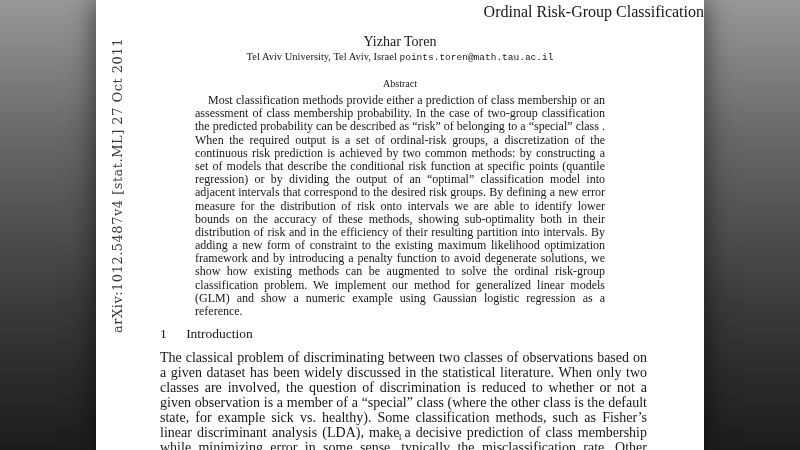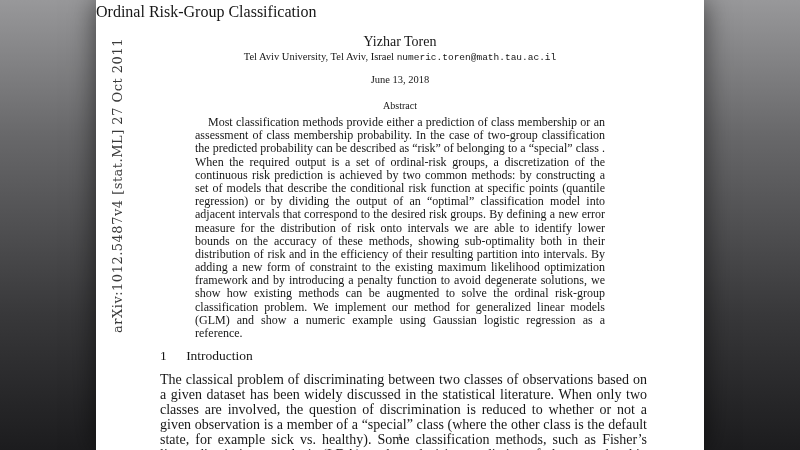--- a/index.html
+++ b/index.html
@@ -34,21 +34,21 @@
     transform-origin: 0 0;
     white-space: nowrap;
     font-size: 13px;
     letter-spacing: 0.5px;
     color: #3a3a3a;
     font-family: "DejaVu Serif", serif;
   }
   .title {
     margin: 0;
     padding-top: 3px;
-    text-align: left;
+    text-align: right;
     font-size: 16px;
     font-weight: normal;
   }
   .author {
     margin-top: 13px;
     text-align: center;
     font-size: 14px;
   }
   .affil {
     margin-top: 1px;
@@ -108,24 +108,23 @@
   <div class="paper">
 
     <div class="watermark">arXiv:1012.5487v4  [stat.ML]  27 Oct 2011</div>
 
     <h1 class="title">Ordinal Risk-Group Classification</h1>
 
     <div class="author">Yizhar Toren</div>
 
     <div class="affil">
       <span>Tel Aviv University, Tel Aviv, Israel</span>
-      <span class="email">numeric.toren@math.tau.ac.il</span>
+      <span class="email">points.toren@math.tau.ac.il</span>
     </div>
 
-    <div class="date">June 13, 2018</div>
 
     <div class="abs-head">Abstract</div>
 
     <p class="abstract">Most classification methods provide either a prediction of class membership or an assessment of class membership probability. In the case of two-group classification the predicted probability can be described as “risk” of belonging to a “special” class . When the required output is a set of ordinal-risk groups, a discretization of the continuous risk prediction is achieved by two common methods: by constructing a set of models that describe the conditional risk function at specific points (quantile regression) or by dividing the output of an “optimal” classification model into adjacent intervals that correspond to the desired risk groups. By defining a new error measure for the distribution of risk onto intervals we are able to identify lower bounds on the accuracy of these methods, showing sub-optimality both in their distribution of risk and in the efficiency of their resulting partition into intervals. By adding a new form of constraint to the existing maximum likelihood optimization framework and by introducing a penalty function to avoid degenerate solutions, we show how existing methods can be augmented to solve the ordinal risk-group classification problem. We implement our method for generalized linear models (GLM) and show a numeric example using Gaussian logistic regression as a reference.</p>
 
     <h2 class="section">
       <span class="secnum">1</span>
       <span>Introduction</span>
     </h2>
 

